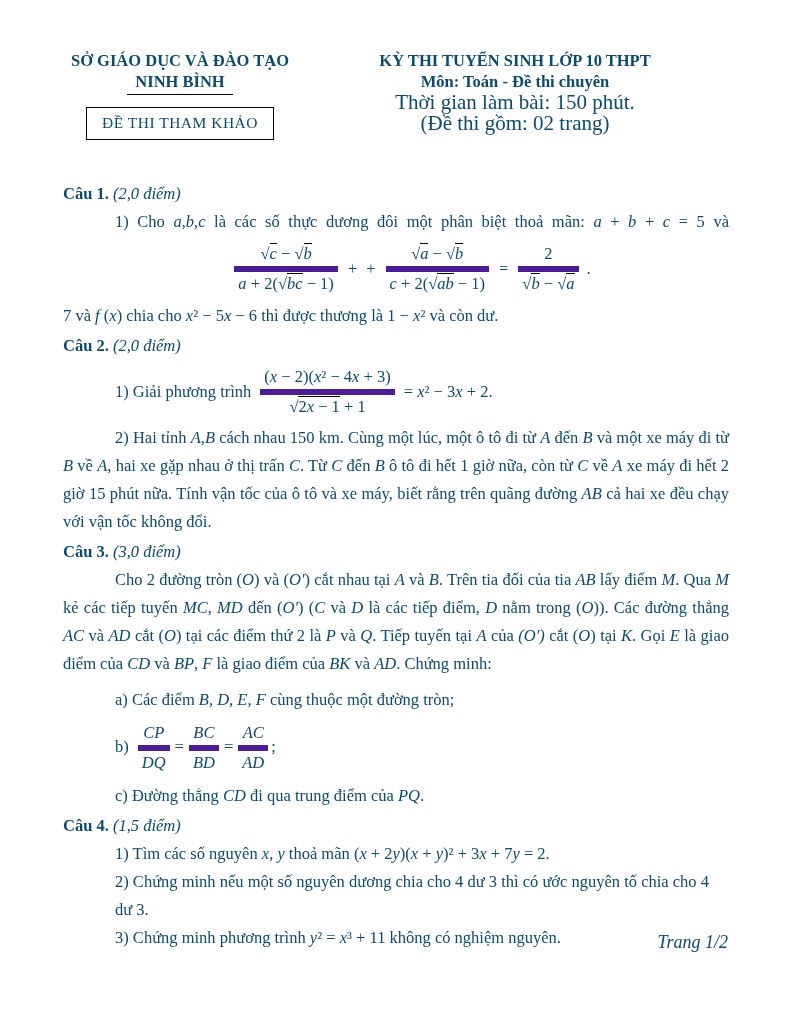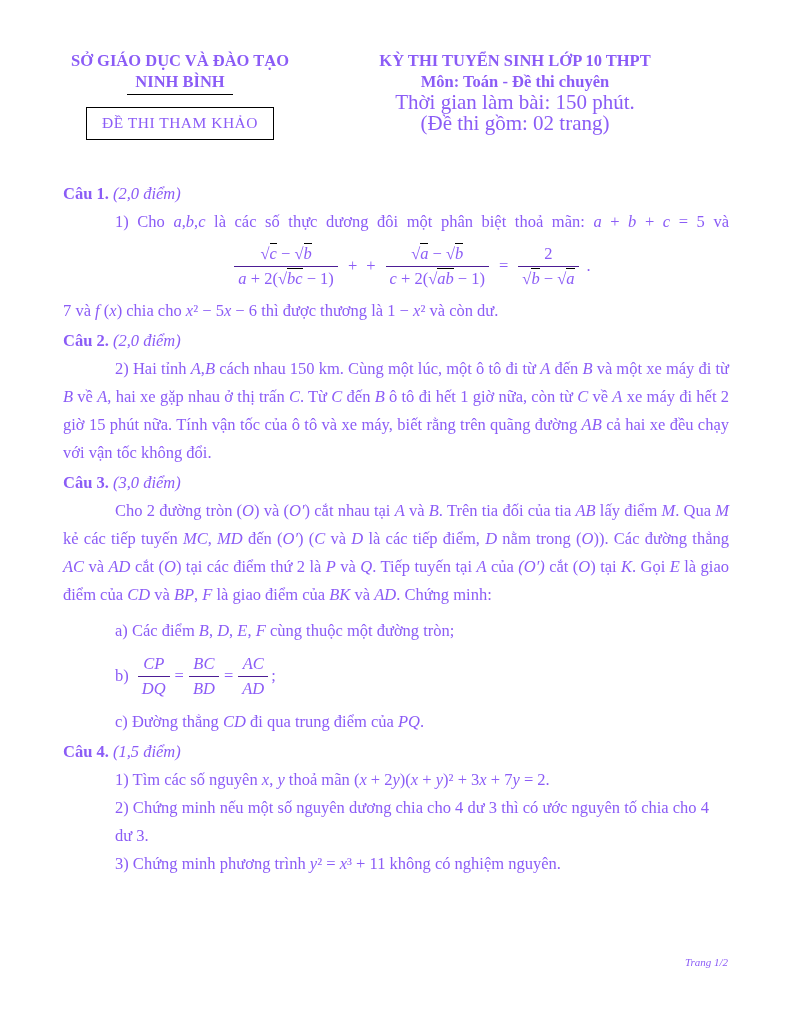--- a/index.html
+++ b/index.html
@@ -3,21 +3,21 @@
 <meta charset="utf-8">
 <style>
   html,body{margin:0;padding:0;background:#e8e8e8;}
   .page{
     position:relative;
     width:792px;height:1024px;
     margin:0 auto;
     background:#ffffff;
     font-family:"Liberation Serif","DejaVu Serif",serif;
     font-size:16.5px;
-    color:#8b5cf6;
+    color:#0c4a6e;
     overflow:hidden;
   }
   
   .header{display:flex;padding-top:50px;}
   .h-left{width:280px;margin-left:40px;text-align:center;}
   .h-right{width:350px;margin-left:20px;text-align:center;}
   .h-bold{font-weight:bold;font-size:16.5px;line-height:21px;}
   .h-reg{font-size:21px;line-height:21px;}
   .issuer-province{display:inline-block;border-bottom:1.5px solid #000;padding:0 8px 2px 8px;}
   .ref-box{
@@ -35,34 +35,34 @@
   .ind2{padding-left:72px;}
   .jpara{line-height:28px;text-align:justify;text-indent:52px;}
   .jline{line-height:28px;text-align:justify;text-align-last:justify;}
   
   .formula-row{
     display:flex;align-items:center;justify-content:center;
     gap:5px;margin:7px 0 7px 30px;line-height:1.25;
   }
   
   .frac{display:inline-block;vertical-align:middle;text-align:center;margin:0 3px;line-height:1.3;}
-  .frac .num{display:block;padding:0 4px 2px 4px;border-bottom:1px solid #4c1d95;}
+  .frac .num{display:block;padding:0 4px 2px 4px;border-bottom:6px solid #4c1d95;}
   .frac .den{display:block;padding:1px 4px 0 4px;}
   .math-line{display:flex;align-items:center;line-height:1.25;margin:6px 0;}
   .math-line .gap{width:6px;}
   
   .ov{border-top:1px solid #000;}
   i{font-style:italic;}
   .op{padding:0 2px;}
   
   .subitem{margin-top:8px;}
   
   .footer{
-    position:absolute;right:64px;top:956px;
-    font-style:italic;font-size:11px;
+    position:absolute;right:64px;top:932px;
+    font-style:italic;font-size:18px;
   }
 </style>
 </head>
 <body>
 
 <div class="page">
 
   <div class="header">
     <div class="h-left">
       <div class="h-bold">SỞ GIÁO DỤC VÀ ĐÀO TẠO</div>
@@ -104,20 +104,30 @@
         <span>.</span>
       </div>
       <div class="line">7 và <i>f</i> (<i>x</i>) chia cho <i>x</i>² − 5<i>x</i> − 6 thì được thương là 1 − <i>x</i>² và còn dư.</div>
     </section>
 
     <section>
       <div class="q-head">
         <span class="q-label">Câu 2.</span>
         <span class="q-points">(2,0 điểm)</span>
       </div>
+      <div class="math-line ind">
+        <span>1) Giải phương trình</span>
+        <span class="gap"></span>
+        <span class="frac">
+          <span class="num">(<i>x</i> − 2)(<i>x</i>² − 4<i>x</i> + 3)</span>
+          <span class="den"><span style="white-space:nowrap">√<span class="ov">2<i>x</i> − 1</span></span> + 1</span>
+        </span>
+        <span class="gap"></span>
+        <span>= <i>x</i>² − 3<i>x</i> + 2.</span>
+      </div>
       <div class="jpara">2)  Hai tỉnh <i>A</i>,<i>B</i> cách nhau 150 km. Cùng một lúc, một ô tô đi từ <i>A</i> đến <i>B</i> và một xe máy đi từ <i>B</i> về <i>A</i>, hai xe gặp nhau ở thị trấn <i>C</i>. Từ <i>C</i> đến <i>B</i> ô tô đi hết 1 giờ nữa, còn từ <i>C</i> về <i>A</i> xe máy đi hết 2 giờ 15 phút nữa. Tính vận tốc của ô tô và xe máy, biết rằng trên quãng đường <i>AB</i> cả hai xe đều chạy với vận tốc không đổi.</div>
     </section>
 
     <section>
       <div class="q-head">
         <span class="q-label">Câu 3.</span>
         <span class="q-points">(3,0 điểm)</span>
       </div>
       <div class="jpara">Cho 2 đường tròn (<i>O</i>) và (<i>O′</i>) cắt nhau tại <i>A</i> và <i>B</i>. Trên tia đối của tia <i>AB</i> lấy điểm <i>M</i>. Qua <i>M</i> kẻ các tiếp tuyến <i>MC</i>, <i>MD</i> đến (<i>O′</i>) (<i>C</i> và <i>D</i> là các tiếp điểm, <i>D</i> nằm trong (<i>O</i>)). Các đường thẳng <i>AC</i> và <i>AD</i> cắt (<i>O</i>) tại các điểm thứ 2 là <i>P</i> và <i>Q</i>. Tiếp tuyến tại <i>A</i> của <i>(O′)</i> cắt (<i>O</i>) tại <i>K</i>. Gọi <i>E</i> là giao điểm của <i>CD</i> và <i>BP</i>, <i>F</i> là giao điểm của <i>BK</i> và <i>AD</i>. Chứng minh:</div>
       <div class="line ind subitem">a) Các điểm <i>B</i>, <i>D</i>, <i>E</i>, <i>F</i> cùng thuộc một đường tròn;</div>

